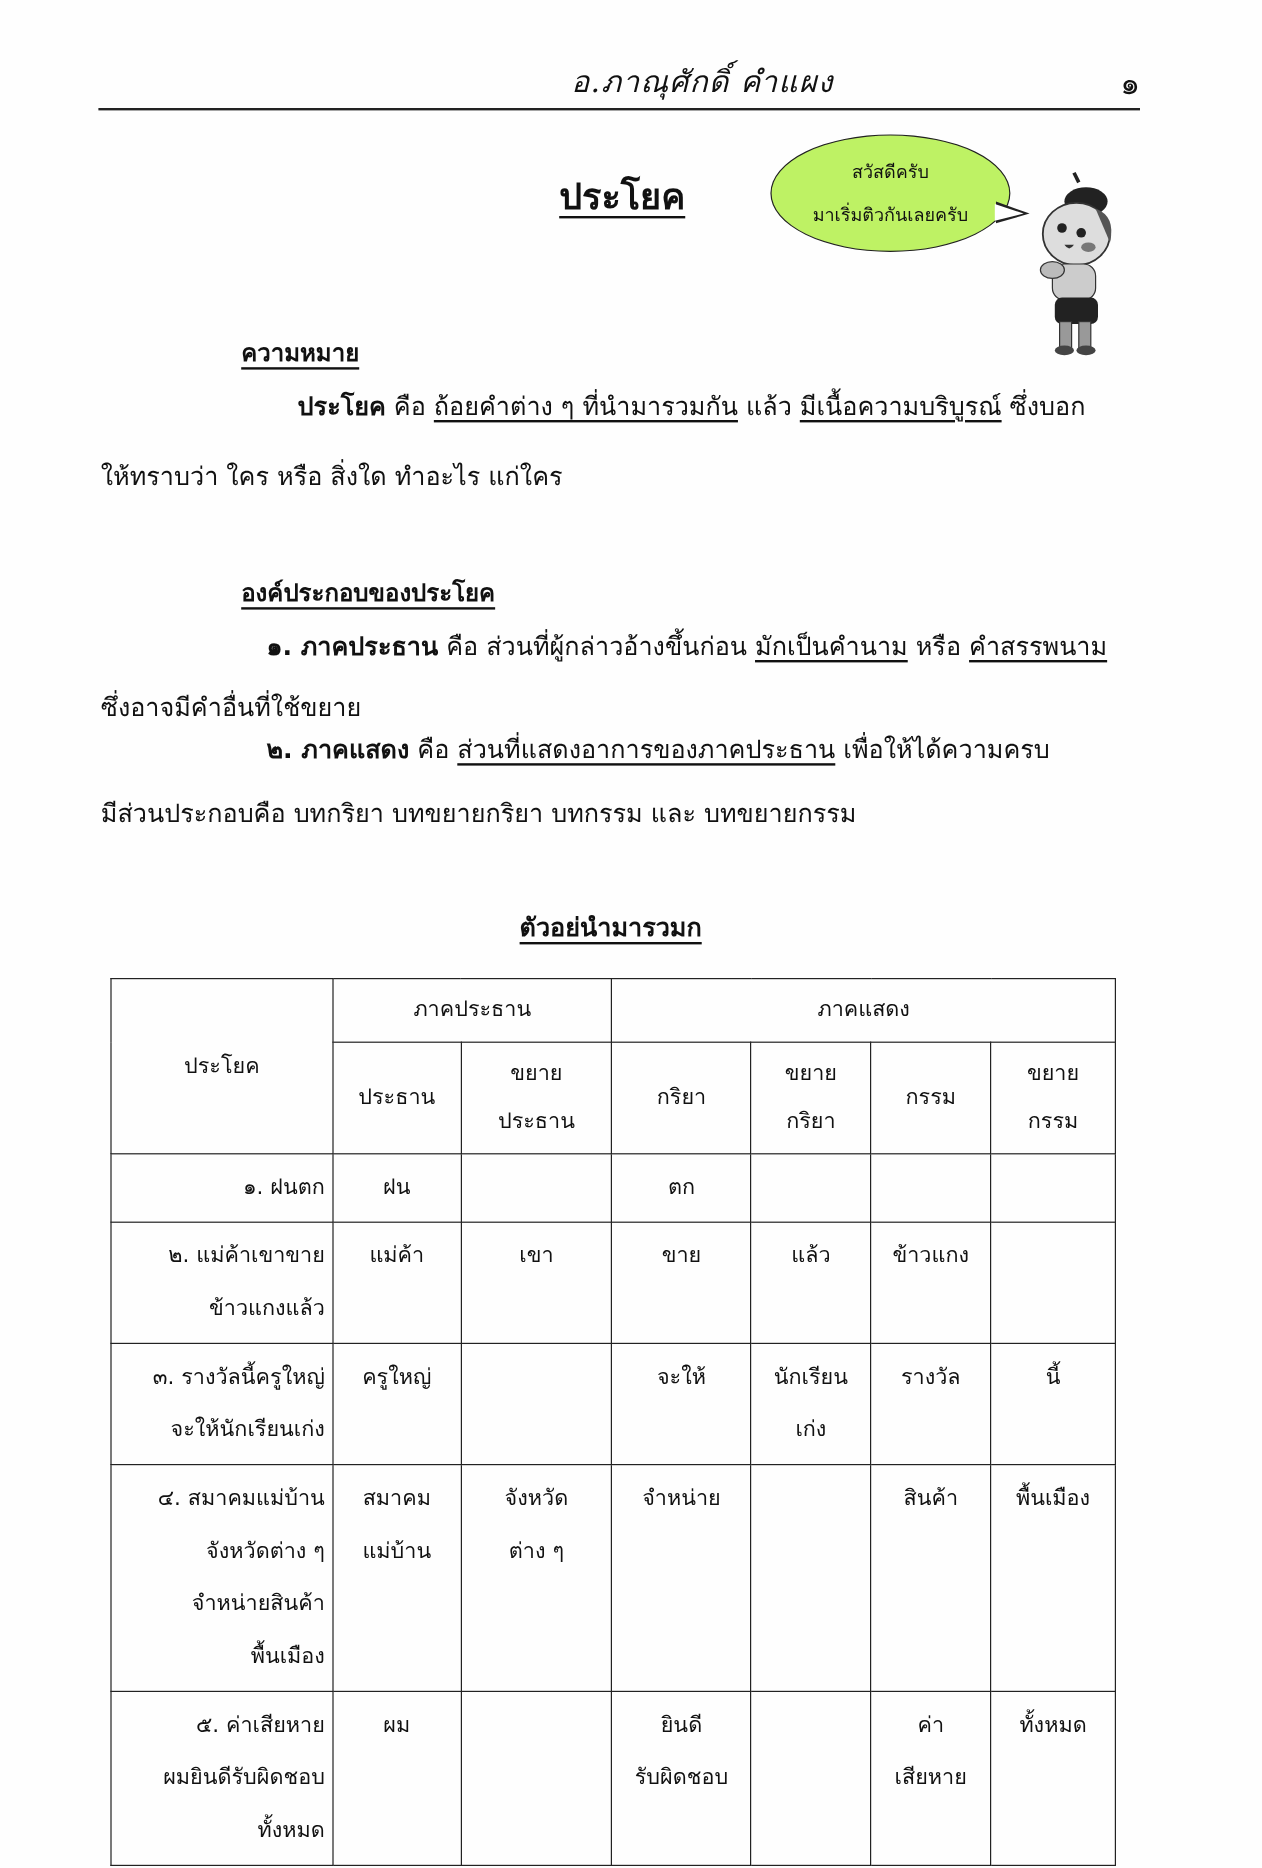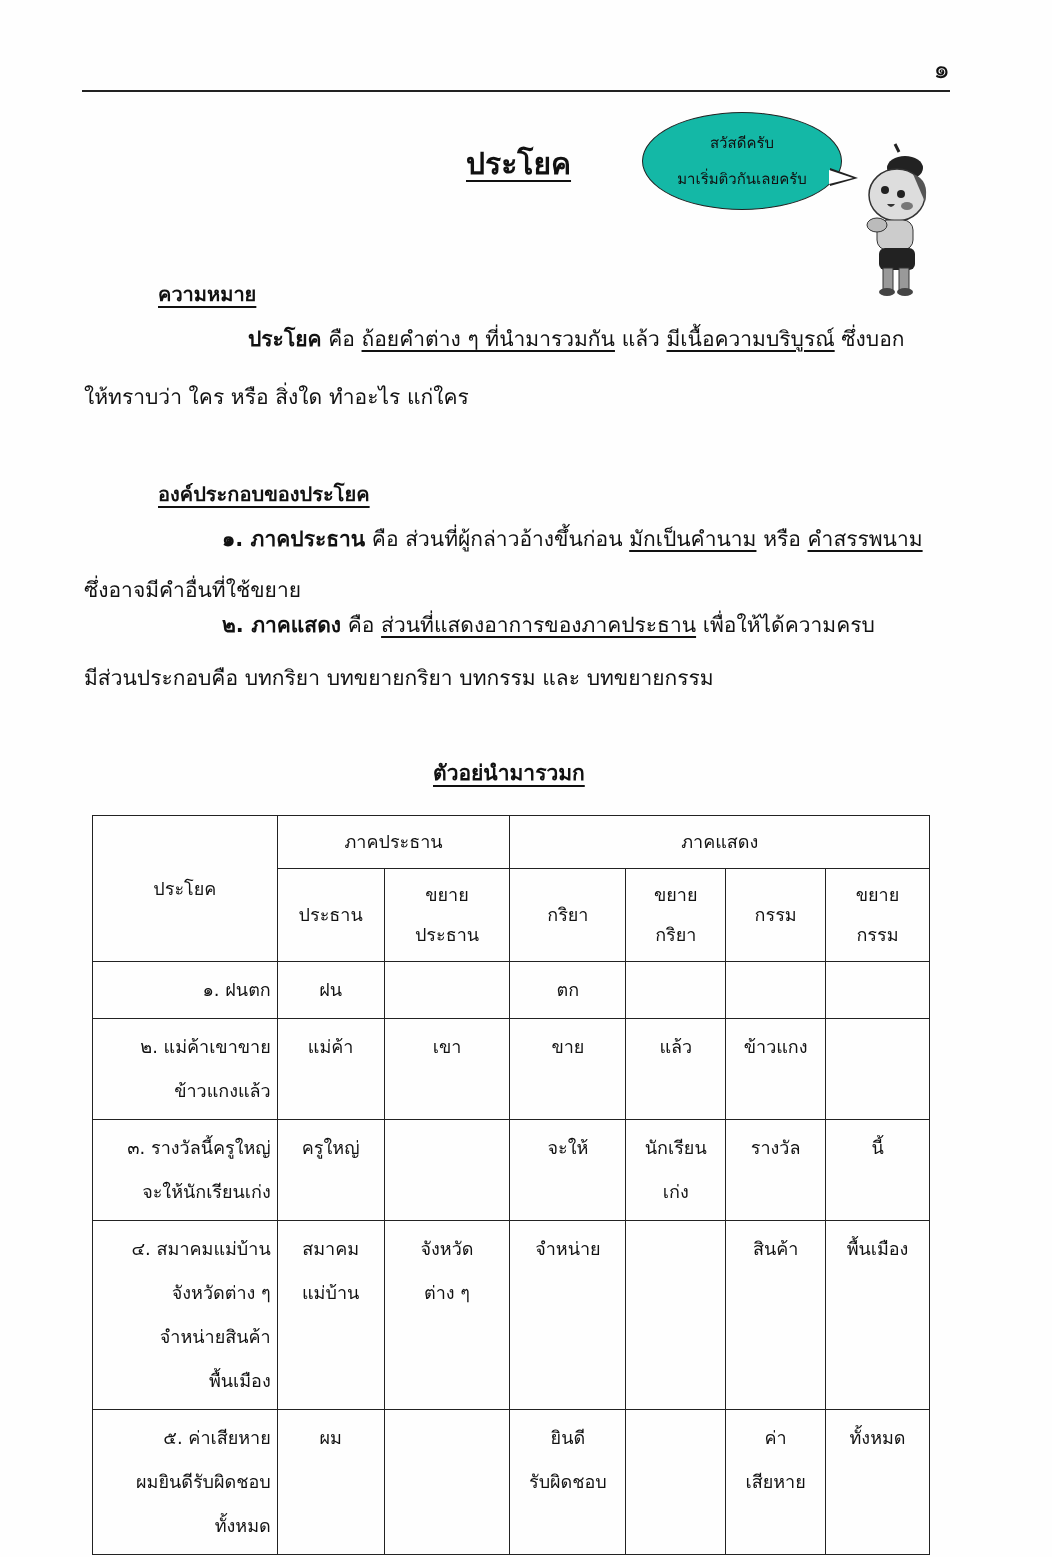--- a/index.html
+++ b/index.html
@@ -16,40 +16,40 @@
   .header .author { position:absolute; left:394px; top:8px; letter-spacing:1px; }
   .header .page { position:absolute; right:0; top:8px; font-style:normal; font-size:26px; }
 
   .title {
     position:absolute; left:466px; top:140px; font-size:30px; font-weight:bold;
     font-family:"DejaVu Sans", sans-serif; text-decoration:underline; text-underline-offset:6px;
     text-decoration-thickness:2px;
   }
   .bubble {
     position:absolute; left:642px; top:112px; width:198px; height:96px;
-    border:1.5px solid #222; border-radius:50%; background:#14b8a6;
+    border:1.5px solid #222; border-radius:50%; background:#bef264;
     font-family:"DejaVu Sans", sans-serif; font-size:15px; text-align:center;
   }
   .bubble .l1 { position:absolute; top:18px; width:100%; }
   .bubble .l2 { position:absolute; top:54px; width:100%; }
   .bubble-tail {
     position:absolute; left:830px; top:168px; width:0; height:0;
     border-top:10px solid transparent; border-bottom:8px solid transparent;
     border-left:28px solid #222;
   }
   .bubble-tail-inner {
     position:absolute; left:829px; top:170px; width:0; height:0;
     border-top:8px solid transparent; border-bottom:6px solid transparent;
     border-left:24px solid #fff;
   }
   .mascot { position:absolute; left:855px; top:140px; width:90px; height:160px; }
 
   .section-head {
     position:absolute; font-family:"DejaVu Sans", sans-serif; font-weight:bold; font-size:20px;
-    text-decoration:underline; text-underline-offset:5px;
+    text-decoration:underline; text-underline-offset:5px;margin-left:43px;
   }
   .para { position:absolute; font-size:21px; white-space:nowrap; font-family:"DejaVu Sans", sans-serif; }
   .para b { font-weight:bold; }
   .u { text-decoration:underline; text-underline-offset:4px; }
 
   .table-title {
     position:absolute; left:433px; top:756px; font-size:21px; font-weight:bold;
     font-family:"DejaVu Sans", sans-serif; text-decoration:underline; text-underline-offset:5px;
   }
   table.ex {
@@ -61,20 +61,21 @@
     line-height:44px;
   }
   table.ex th { text-align:center; vertical-align:middle; line-height:40px; }
   table.ex td.c { text-align:center; }
   table.ex td.s { text-align:right; padding-left:12px; line-height:44px; }
 </style>
 </head>
 <body>
 
 <div class="header">
+  <span class="author">อ.ภาณุศักดิ์  คำแผง</span>
   <span class="page">๑</span>
 </div>
 
 <div class="title">ประโยค</div>
 
 <div class="bubble">
   <div class="l1">สวัสดีครับ</div>
   <div class="l2">มาเริ่มติวกันเลยครับ</div>
 </div>
 <div class="bubble-tail"></div>

